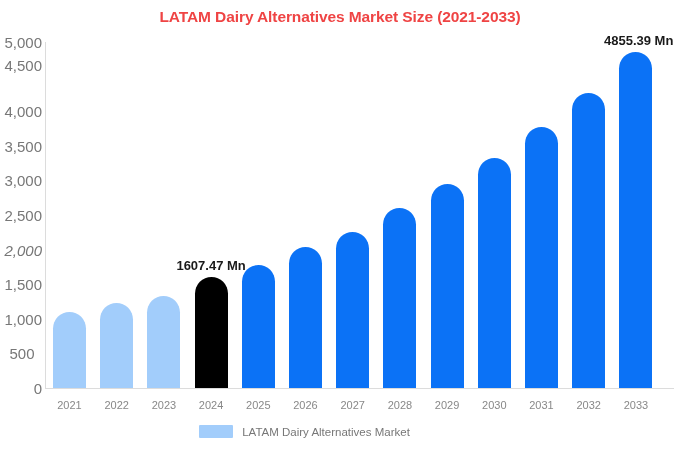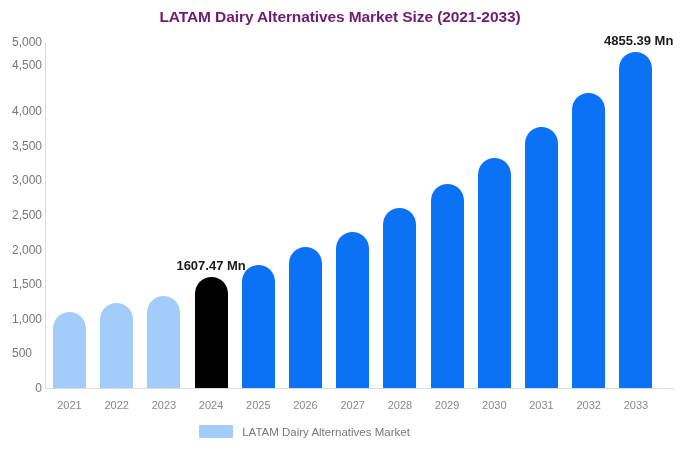--- a/index.html
+++ b/index.html
@@ -14,21 +14,21 @@
     width: 680px;
     height: 450px;
     background: #ffffff;
   }
   #chart-title {
     position: absolute;
     top: 8px; left: 0; width: 680px;
     text-align: center;
     font-size: 15.5px;
     font-weight: bold;
-    color: #701a75;
+    color: #ef4444;
     letter-spacing: -0.1px;
   }
   #y-axis-line {
     position: absolute;
     left: 45px;
     top: 42px;
     width: 1px;
     height: 347px;
     background: #dcdcdc;
   }
@@ -38,21 +38,21 @@
     top: 388px;
     width: 629px;
     height: 1px;
     background: #dcdcdc;
   }
   .y-tick-label {
     position: absolute;
     right: 0;
     width: 40px;
     text-align: right;
-    font-size: 12px;
+    font-size: 15px;
     color: #777777;
     transform: translateY(-50%);
     white-space: nowrap;
   }
   #y-ticks {
     position: absolute;
     left: 0; top: 0;
     width: 42px; height: 450px;
   }
   #bars-layer {
@@ -138,21 +138,21 @@
 
   <div id="chart-title">LATAM Dairy Alternatives Market Size (2021-2033)</div>
 
   <div id="y-ticks">
       <div class="y-tick-label" style="top: 42px;">5,000</div>
       <div class="y-tick-label" style="top: 65px;">4,500</div>
       <div class="y-tick-label" style="top: 111.2px;">4,000</div>
       <div class="y-tick-label" style="top: 145.8px;">3,500</div>
       <div class="y-tick-label" style="top: 180.4px;">3,000</div>
       <div class="y-tick-label" style="top: 215px;">2,500</div>
-      <div class="y-tick-label" style="top: 249.6px;">2,000</div>
+      <div class="y-tick-label" style="top: 249.6px; font-style: italic;">2,000</div>
       <div class="y-tick-label" style="top: 284.2px;">1,500</div>
       <div class="y-tick-label" style="top: 318.8px;">1,000</div>
       <div class="y-tick-label" style="top: 353.4px; text-align: center;">500</div>
       <div class="y-tick-label" style="top: 388px;">0</div>
     </div>
   <div id="y-axis-line"></div>
   <div id="x-axis-line"></div>
 
   <div id="bars-layer">
       <div class="bar-group" style="left: 7px;">

